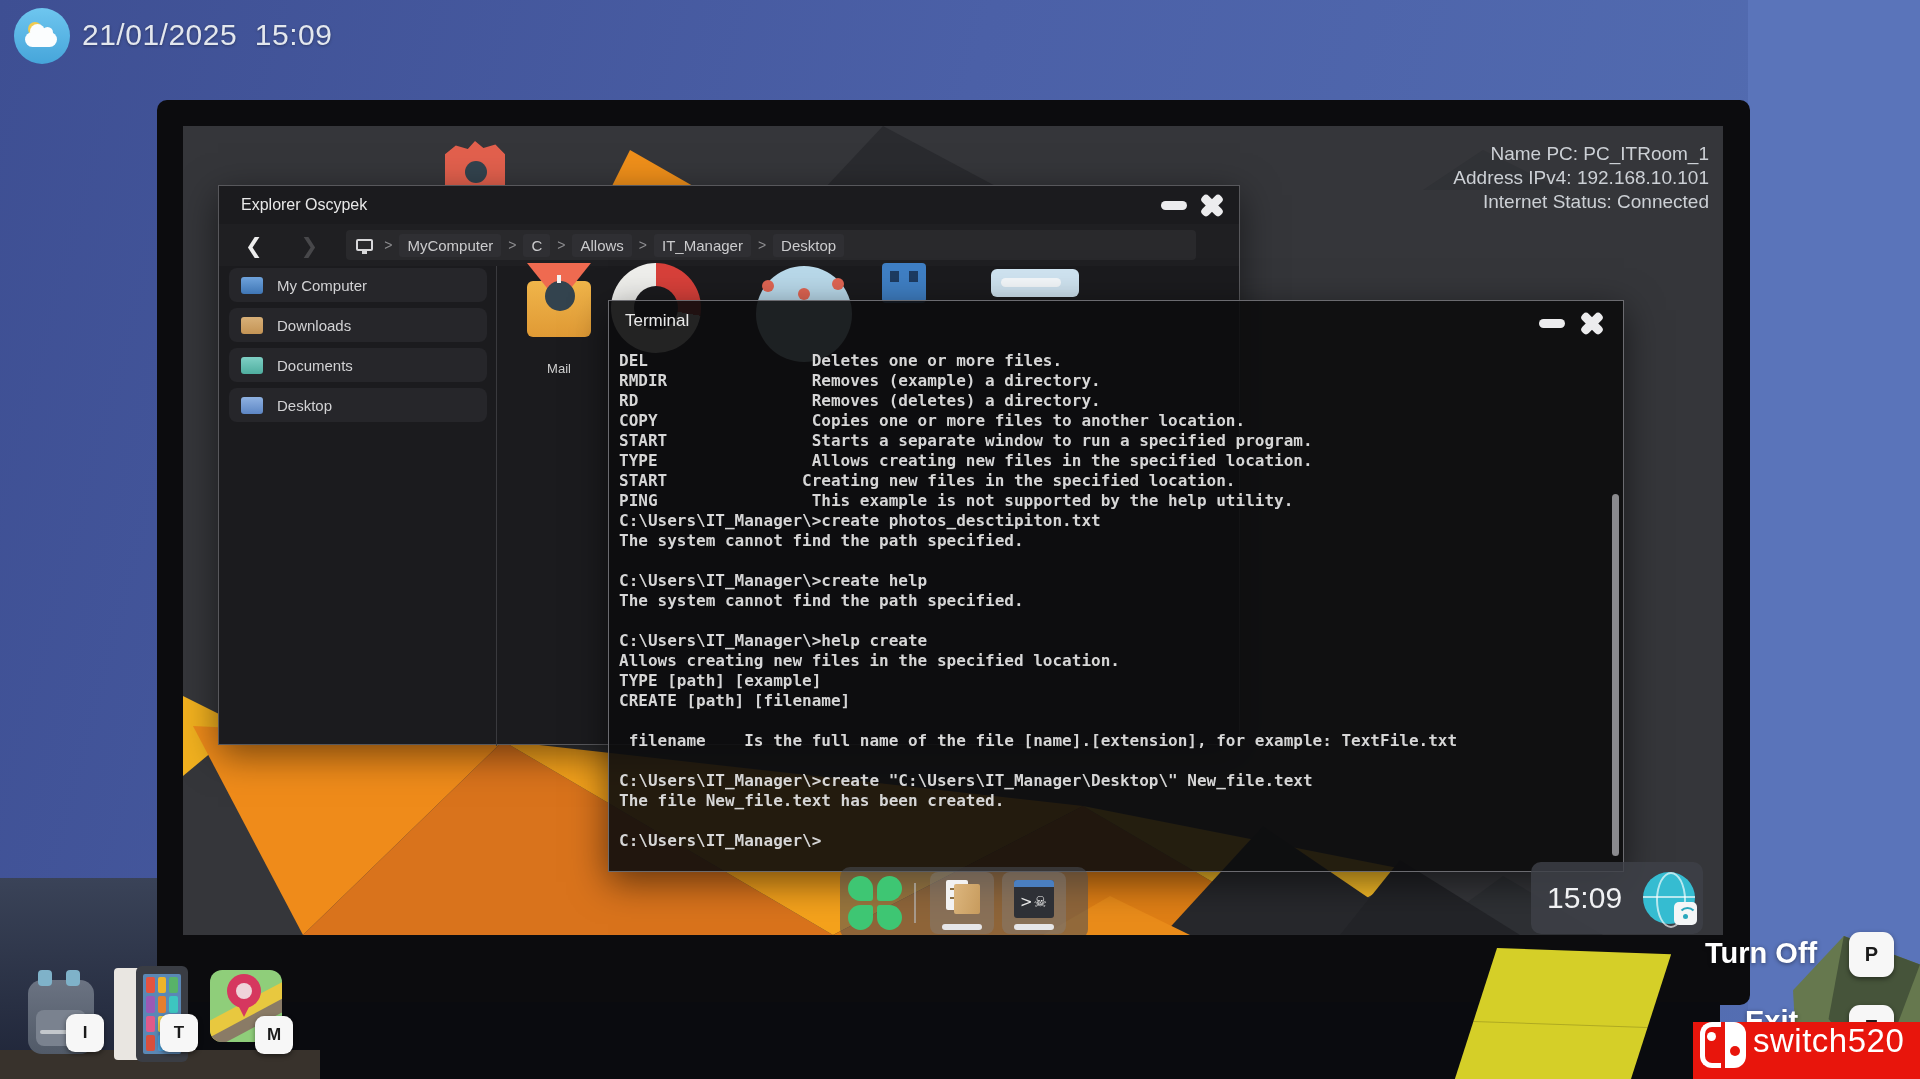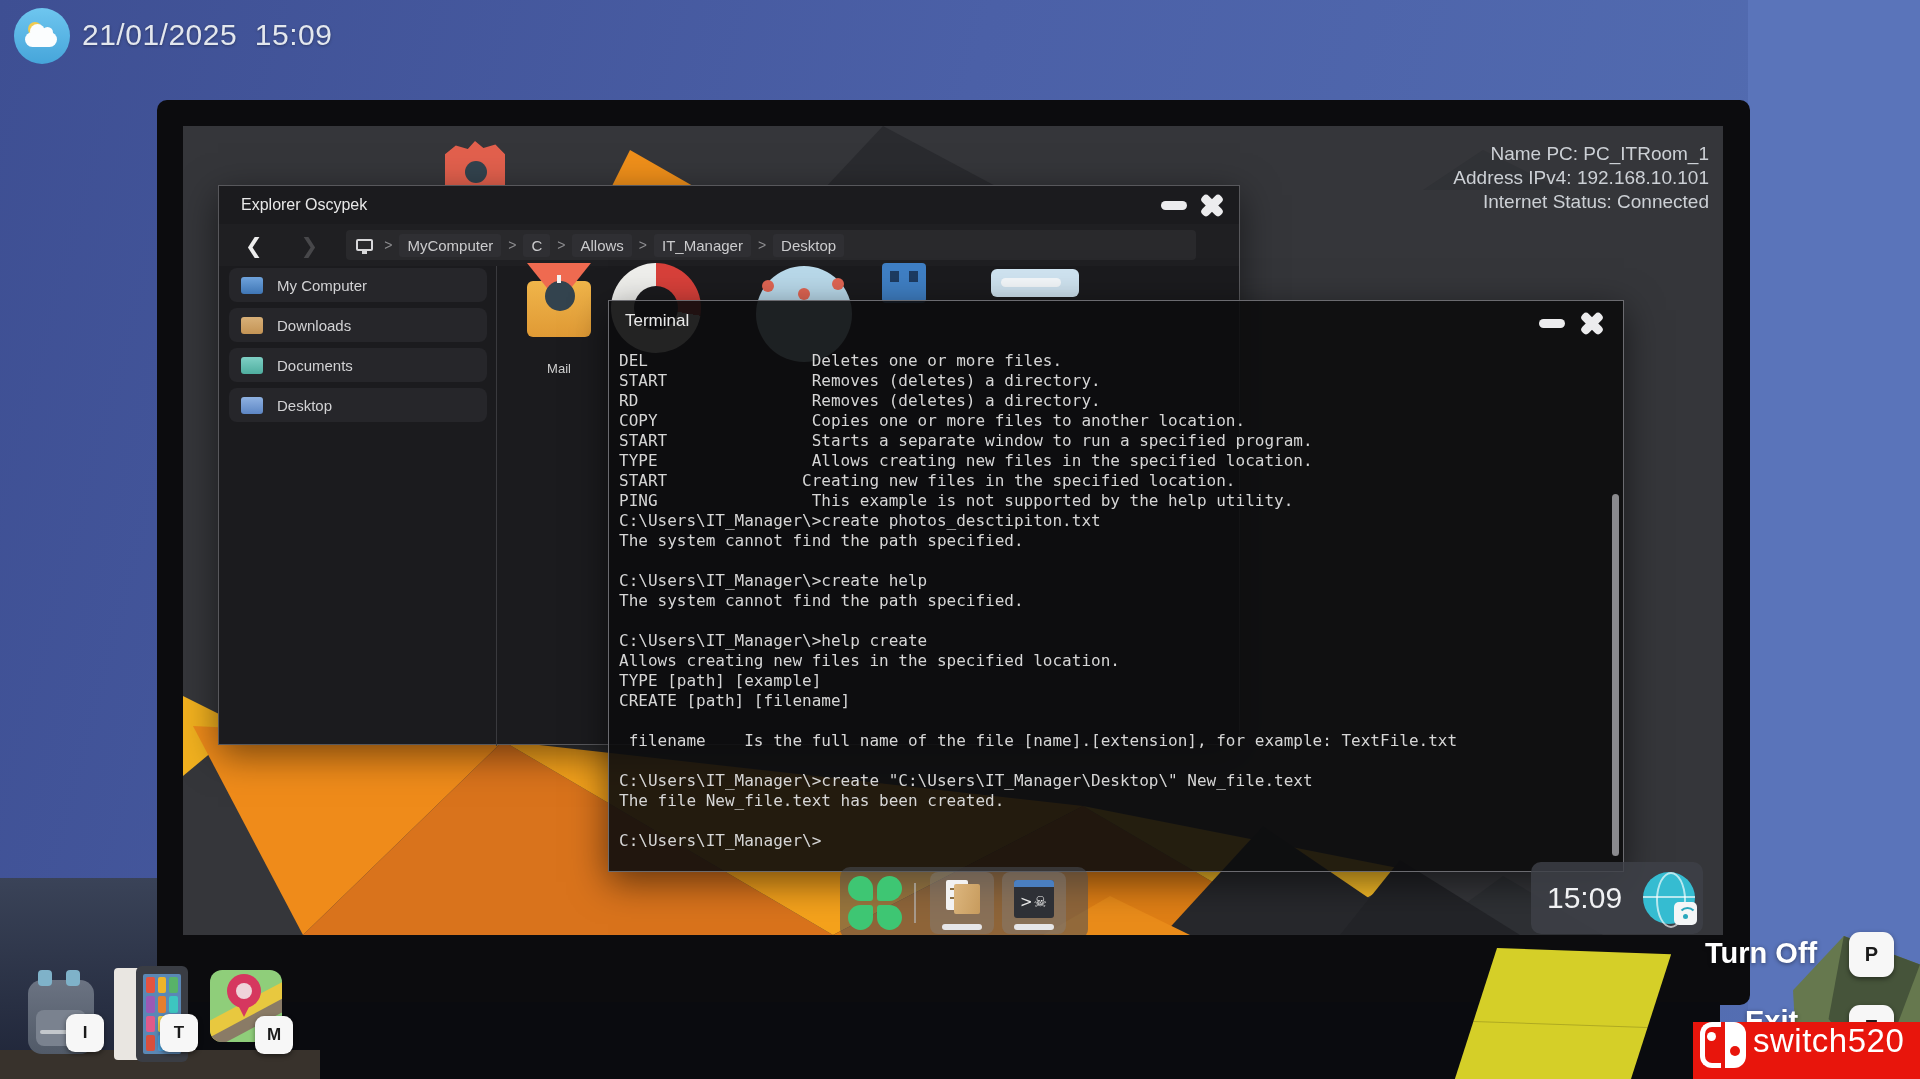--- a/index.html
+++ b/index.html
@@ -112,21 +112,21 @@
   .window-app-icon { position:absolute; left:772px; top:83px; width:88px; height:28px; border-radius:6px;
     background:#cfe3f0; }
   .window-app-icon::after { content:""; position:absolute; left:10px; top:9px; width:60px; height:9px;
     border-radius:5px; background:#f4f8fb; }
 
   
   .terminal { left:425px; top:174px; width:1016px; height:572px; background:rgba(12,12,13,.9);
     border:1px solid #6b6b70; box-shadow:0 10px 35px rgba(0,0,0,.55); }
   .terminal .title { position:absolute; left:16px; top:10px; font-size:17px; color:#eaeaea; }
   .terminal .controls { position:absolute; right:18px; top:8px; display:flex; gap:14px; align-items:center; height:28px; }
-  .tlines { position:absolute; left:10px; top:50px; width:980px; }
+  .tlines { position:absolute; left:10px; top:50px; width:980px;font-weight:bold; }
   .tline { height:20px; line-height:20px; font-family:"DejaVu Sans Mono",monospace; font-size:16px;
     color:#d6d6d6; white-space:pre; }
   .tscroll { position:absolute; right:4px; top:193px; width:7px; height:362px; border-radius:4px;
     background:#8a8a8e; }
 
   
   .taskbar-group { left:657px; top:741px; width:248px; height:72px; border-radius:10px;
     background:rgba(75,78,85,.55); display:flex; align-items:center; }
   .start-btn { width:54px; height:54px; margin-left:8px; position:relative; }
   .start-btn i { position:absolute; width:25px; height:25px; background:#3ec673; }
@@ -342,21 +342,21 @@
   <div class="abs terminal z10">
     <span class="title">Terminal</span>
     <span class="controls">
       <span class="win-pill"></span>
       <span class="win-x"></span>
     </span>
     <div class="tlines">
 
         <div class="tline">DEL                 Deletes one or more files.</div>
 
-        <div class="tline">START               Removes (deletes) a directory.</div>
+        <div class="tline">RMDIR               Removes (example) a directory.</div>
 
         <div class="tline">RD                  Removes (deletes) a directory.</div>
 
         <div class="tline">COPY                Copies one or more files to another location.</div>
 
         <div class="tline">START               Starts a separate window to run a specified program.</div>
 
         <div class="tline">TYPE                Allows creating new files in the specified location.</div>
 
         <div class="tline">START              Creating new files in the specified location.</div>

